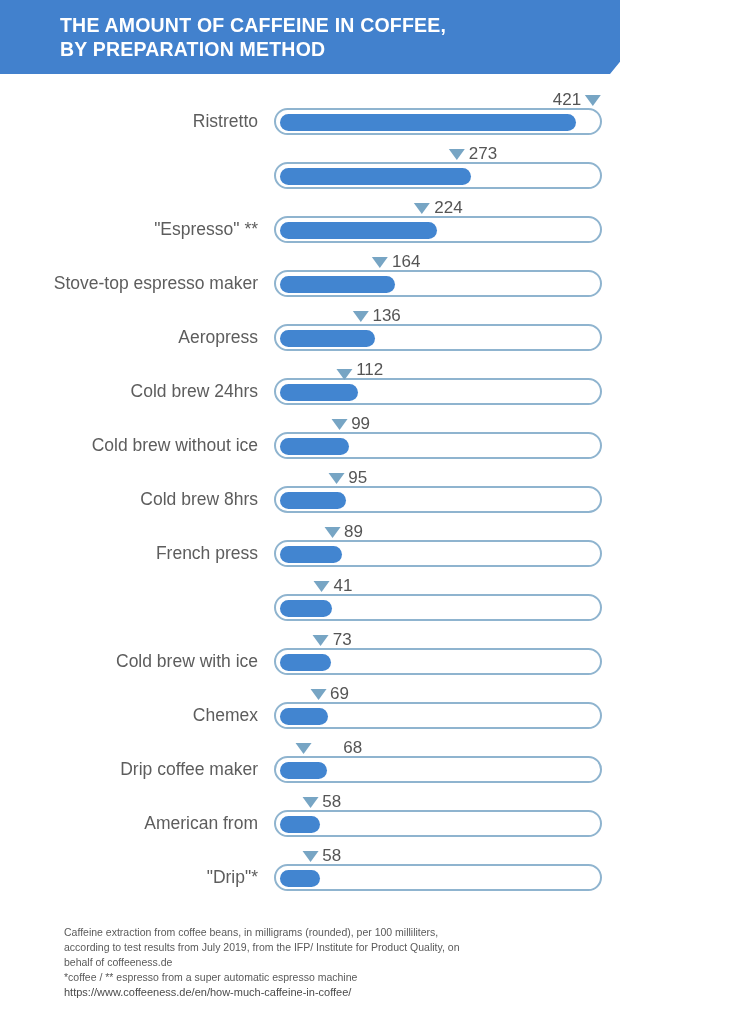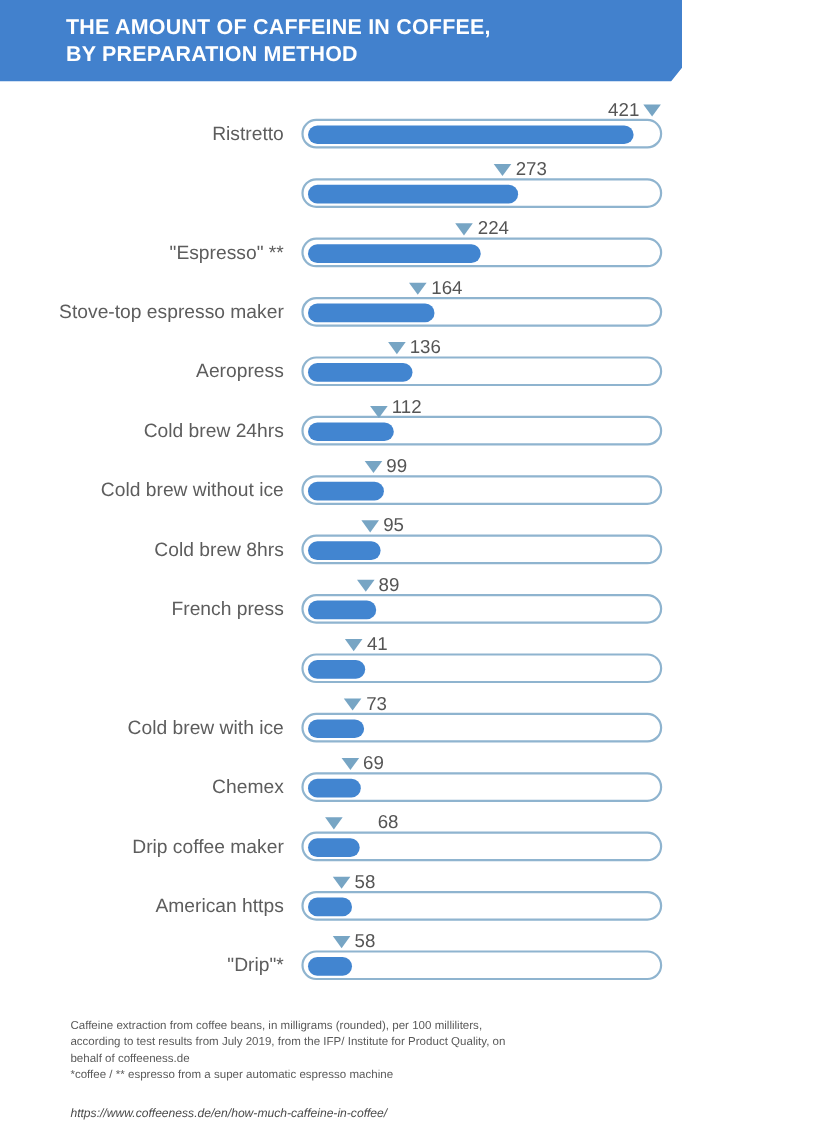--- a/index.html
+++ b/index.html
@@ -122,24 +122,22 @@
     white-space: pre-line;
     margin: 0;
   }
   .footnote.second {
     margin-top: 0px;
   }
   .source-url {
     font-size: 11px;
     color: #4a4a4a;
     line-height: 15px;
-    margin-top: 20px;
     text-decoration: none;
     display: block;
-    font-style: italic;
   }
 </style>
 </head>
 <body>
 
 <div class="header">
   <svg class="header-shape" viewBox="0 0 744 74" preserveAspectRatio="none">
     <polygon id="banner-poly" points="0,0 744,0 670,0 610,74 0,74" fill="#4281cd"></polygon>
   </svg>
   <div class="header-title">THE AMOUNT OF CAFFEINE IN COFFEE,
@@ -269,21 +267,21 @@
       <div class="row-label">Drip coffee maker</div>
       <div class="track">
         <div class="fill" style="width: 47.81px; background: rgb(66, 133, 208);"></div>
       </div>
       <div class="value-wrap" style="left: 328.81px; gap: 32px;">
         <span class="tri" style="border-top-color: rgb(119, 165, 196);"></span>
         <span class="value-num">68</span>
       </div>
     </div>
     <div class="row">
-      <div class="row-label">American https</div>
+      <div class="row-label">American from</div>
       <div class="track">
         <div class="fill" style="width: 40.7791px; background: rgb(66, 133, 208);"></div>
       </div>
       <div class="value-wrap" style="left: 321.779px;">
         <span class="tri" style="border-top-color: rgb(119, 165, 196);"></span>
         <span class="value-num">58</span>
       </div>
     </div>
     <div class="row">
       <div class="row-label">"Drip"*</div>

